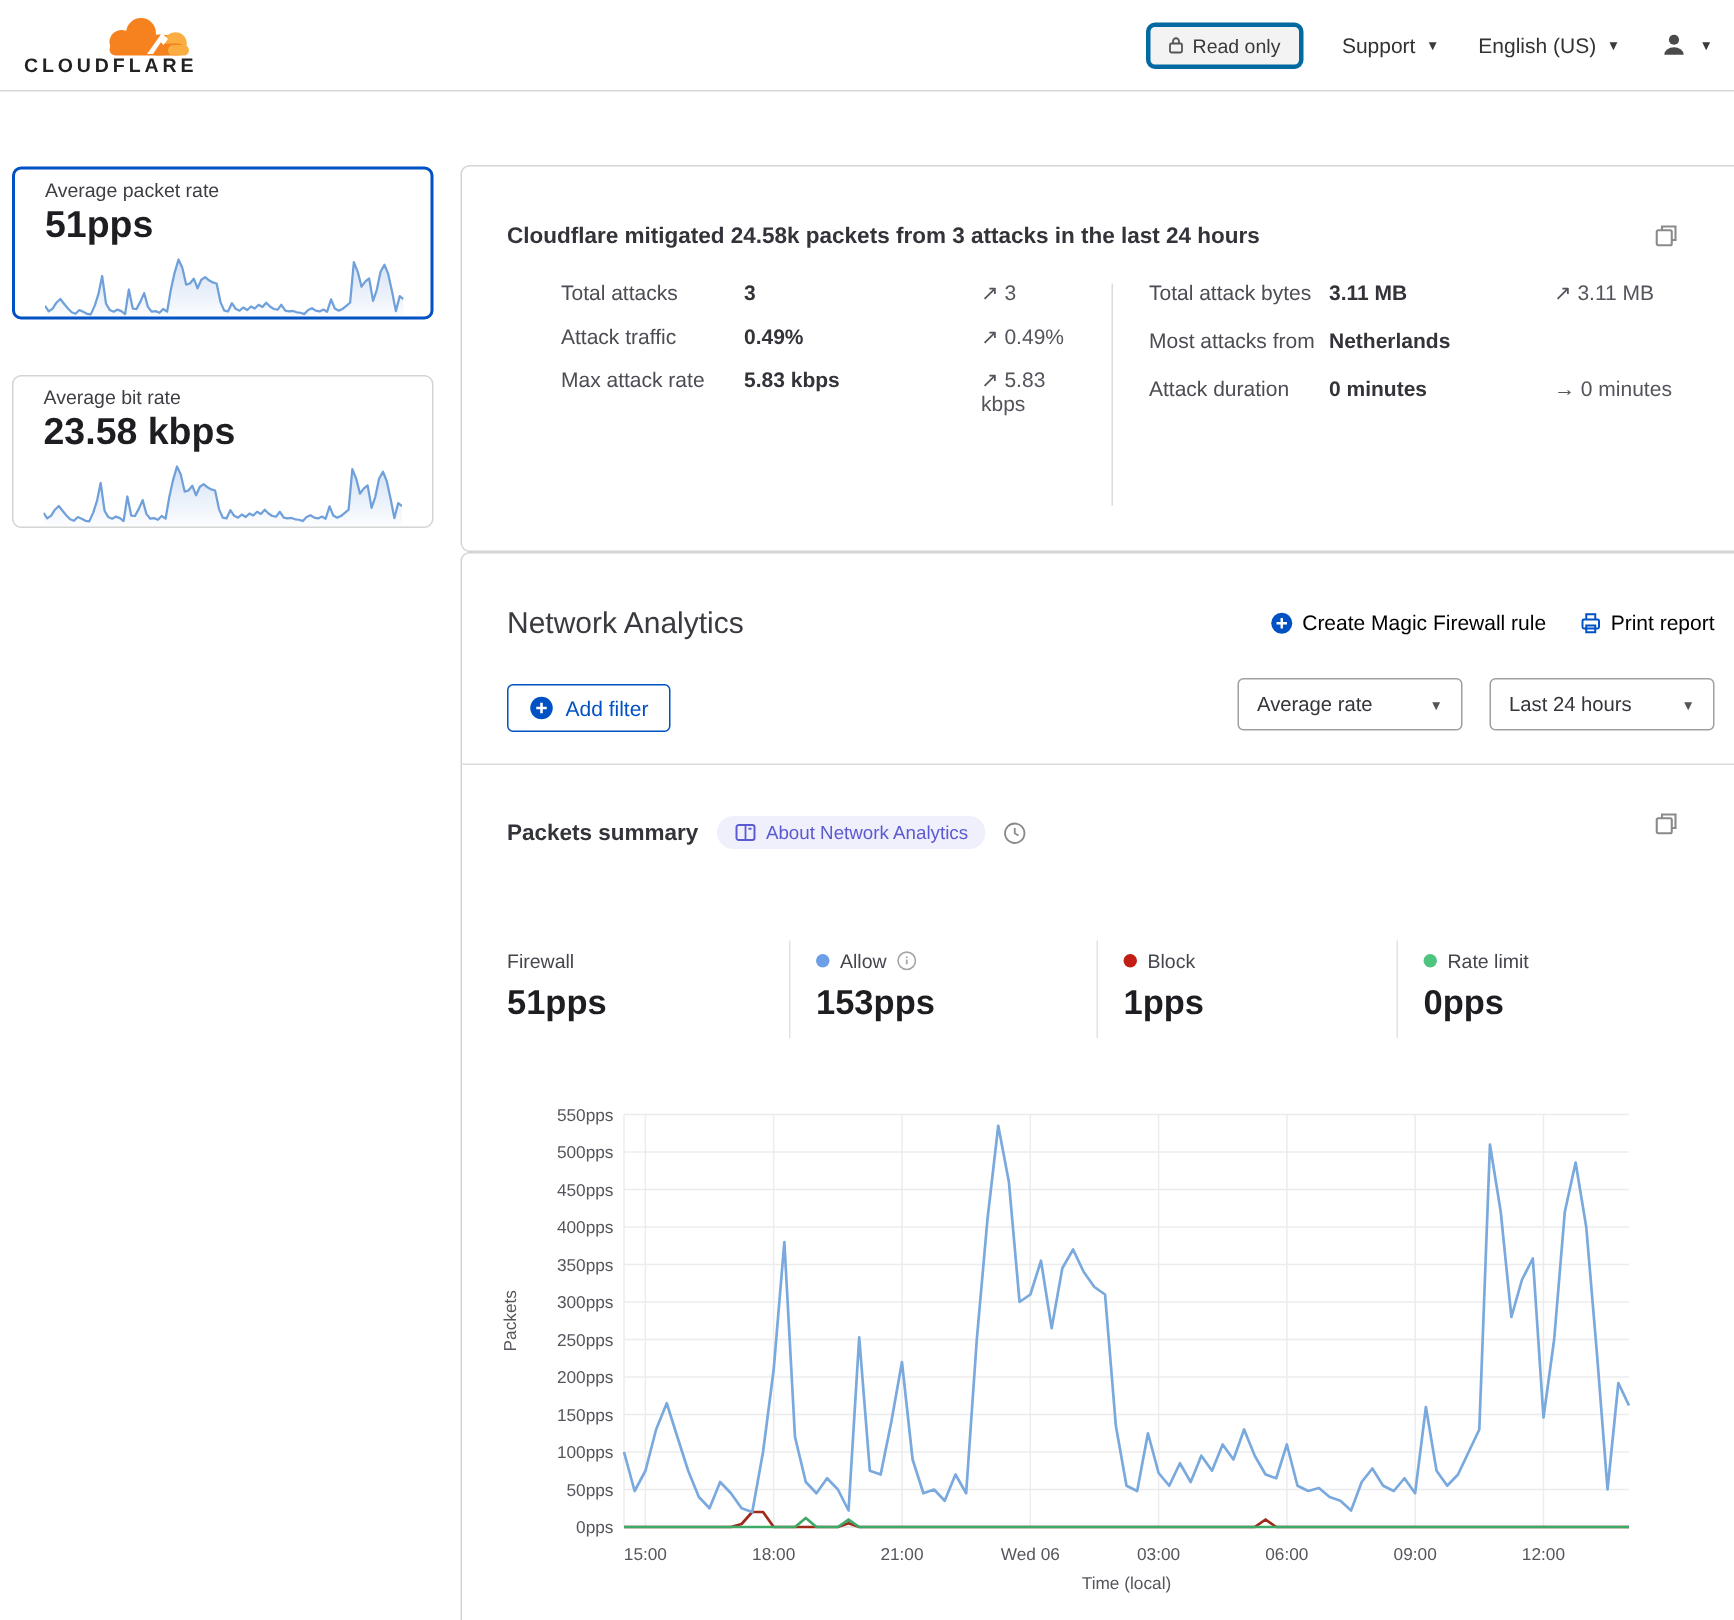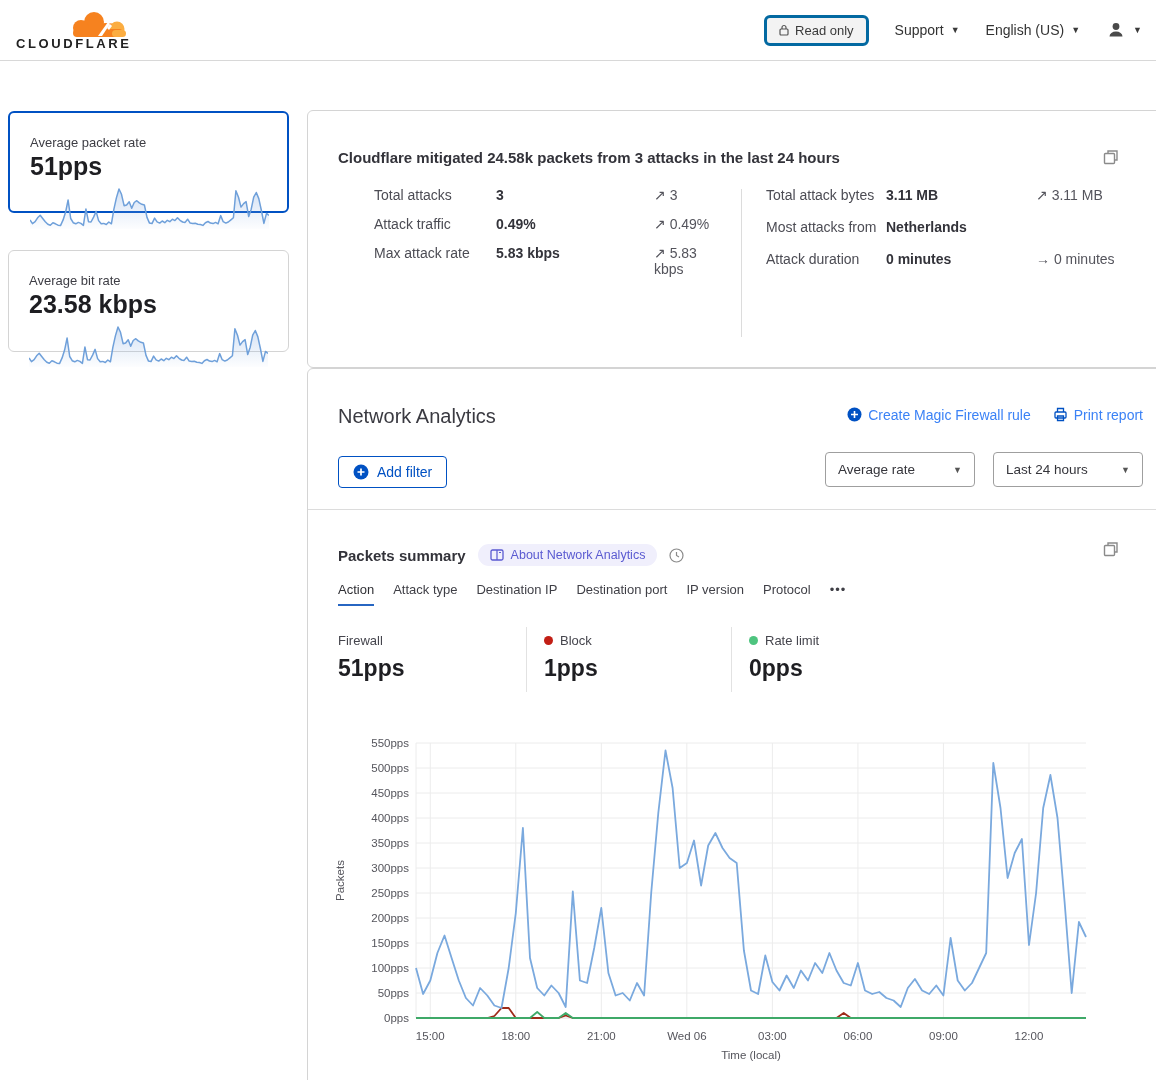--- a/index.html
+++ b/index.html
@@ -15,21 +15,21 @@
     letter-spacing:2.6px; color:#222; }
   .hdr-right { position:absolute; right:14px; top:0; height:60px; display:flex;
     align-items:center; gap:26px; }
   .readonly-badge { display:flex; align-items:center; gap:6px; background:#f3f3f3;
     border:3px solid #0369a1; border-radius:6px; padding:5px 12px; font-size:13px; color:#3a3a3a; }
   .hdr-item { display:flex; align-items:center; gap:7px; font-size:14px; color:#333; cursor:pointer; }
   .caret { font-size:9px; color:#3a3a3a; }
 
   
   .mini-card { position:absolute; left:8px; width:281px; height:102px; background:#fff;
-    border:1px solid #d4d4d4; border-radius:6px; padding:22px 20px 10px 20px; }
+    border:1px solid #d4d4d4; border-radius:6px; padding:6px 20px 10px 20px; }
   .mini-card.selected { border:2px solid #0051c3; }
   .mini-label { font-size:13px; color:#3d3d44; }
   .mini-value { font-size:25px; font-weight:700; color:#1e1e22; margin-top:2px; }
   .mini-spark { margin-top:4px; }
 
   
   .card { position:absolute; left:307px; width:861px; background:#fff;
     border:1px solid #d4d4d4; border-radius:6px; }
   .summary-card { top:110px; height:258px; }
   .summary-title { position:absolute; left:30px; top:38px; font-size:15px; font-weight:700; color:#33333a; width:640px; }
@@ -42,21 +42,21 @@
   .stat-value { font-weight:700; color:#33333a; }
   .stat-delta { color:#54545c; }
   .left-rows { position:absolute; left:0; top:0; width:380px; }
   .right-rows { position:absolute; left:428px; top:0; width:400px; }
   .v-divider { position:absolute; left:403px; top:2px; height:148px; width:1px; background:#dcdcdc; }
 
   
   .analytics-card { top:368px; height:760px; }
   .na-title { position:absolute; left:30px; top:36px; font-size:20px; color:#3a3a41; }
   .na-links { position:absolute; right:24px; top:38px; display:flex; gap:22px; font-size:14px; }
-  .link { color:#3b82f6; display:flex; align-items:flex-start; gap:6px; cursor:pointer; }
+  .link { color:#000000; display:flex; align-items:center; gap:6px; cursor:pointer; }
   .add-filter-btn { position:absolute; left:30px; top:87px; display:flex; align-items:center; gap:8px;
     border:1px solid #0051c3; color:#0051c3; font-size:14px; border-radius:4px;
     padding:7px 14px; background:#fff; cursor:pointer; }
   .selects { position:absolute; right:24px; top:83px; display:flex; gap:18px; }
   .select { width:150px; height:35px; border:1px solid #9f9f9f; border-radius:4px; background:#fff;
     display:flex; align-items:center; justify-content:space-between; padding:0 12px;
     font-size:13.5px; color:#35353b; cursor:pointer; }
   .select .caret { color:#555; }
   .section-divider { position:absolute; left:0; top:140px; width:100%; height:1px; background:#dcdcdc; }
 
@@ -268,36 +268,40 @@
         </svg>
     </span>
   </div>
   <span class="copy-icon icon" style="top:172px;">
     <svg width="16" height="16" viewBox="0 0 16 16">
         <rect x="1.5" y="4.5" width="10" height="10" rx="1" fill="#fff" stroke="#8a8a8a" stroke-width="1.4"></rect>
         <path d="M5 4.5 V2 h9 v9 h-2.5" fill="none" stroke="#8a8a8a" stroke-width="1.4"></path>
       </svg>
   </span>
 
-  <div class="tabs">
-    <span class="tab active">Action</span>
-    <span class="tab">Attack type</span>
-    <span class="tab">Destination IP</span>
-    <span class="tab">Destination port</span>
-    <span class="tab">IP version</span>
-    <span class="tab">Protocol</span>
-    <span class="tab tab-more">•••</span>
-  </div>
 
   <div class="stats-row">
     <div class="stat-cell">
       <div class="cell-label">
           <span>Firewall</span>
         </div>
       <div class="cell-value">51pps</div>
+    </div>
+    <div class="stat-cell">
+      <div class="cell-label">
+        <span class="dot" style="background: rgb(108, 159, 232);"></span>
+        <span>Allow</span>
+        <span class="icon">
+          <svg width="13" height="13" viewBox="0 0 13 13">
+              <circle cx="6.5" cy="6.5" r="5.8" fill="none" stroke="#a5a5a5" stroke-width="1.1"></circle>
+              <path d="M6.5 5.7 v3.2 M6.5 3.6 v1" stroke="#a5a5a5" stroke-width="1.2"></path>
+            </svg>
+        </span>
+      </div>
+      <div class="cell-value">153pps</div>
     </div>
     <div class="stat-cell">
       <div class="cell-label">
         <span class="dot" style="background: rgb(194, 30, 21);"></span>
         <span>Block</span>
       </div>
       <div class="cell-value">1pps</div>
     </div>
     <div class="stat-cell">
       <div class="cell-label">

